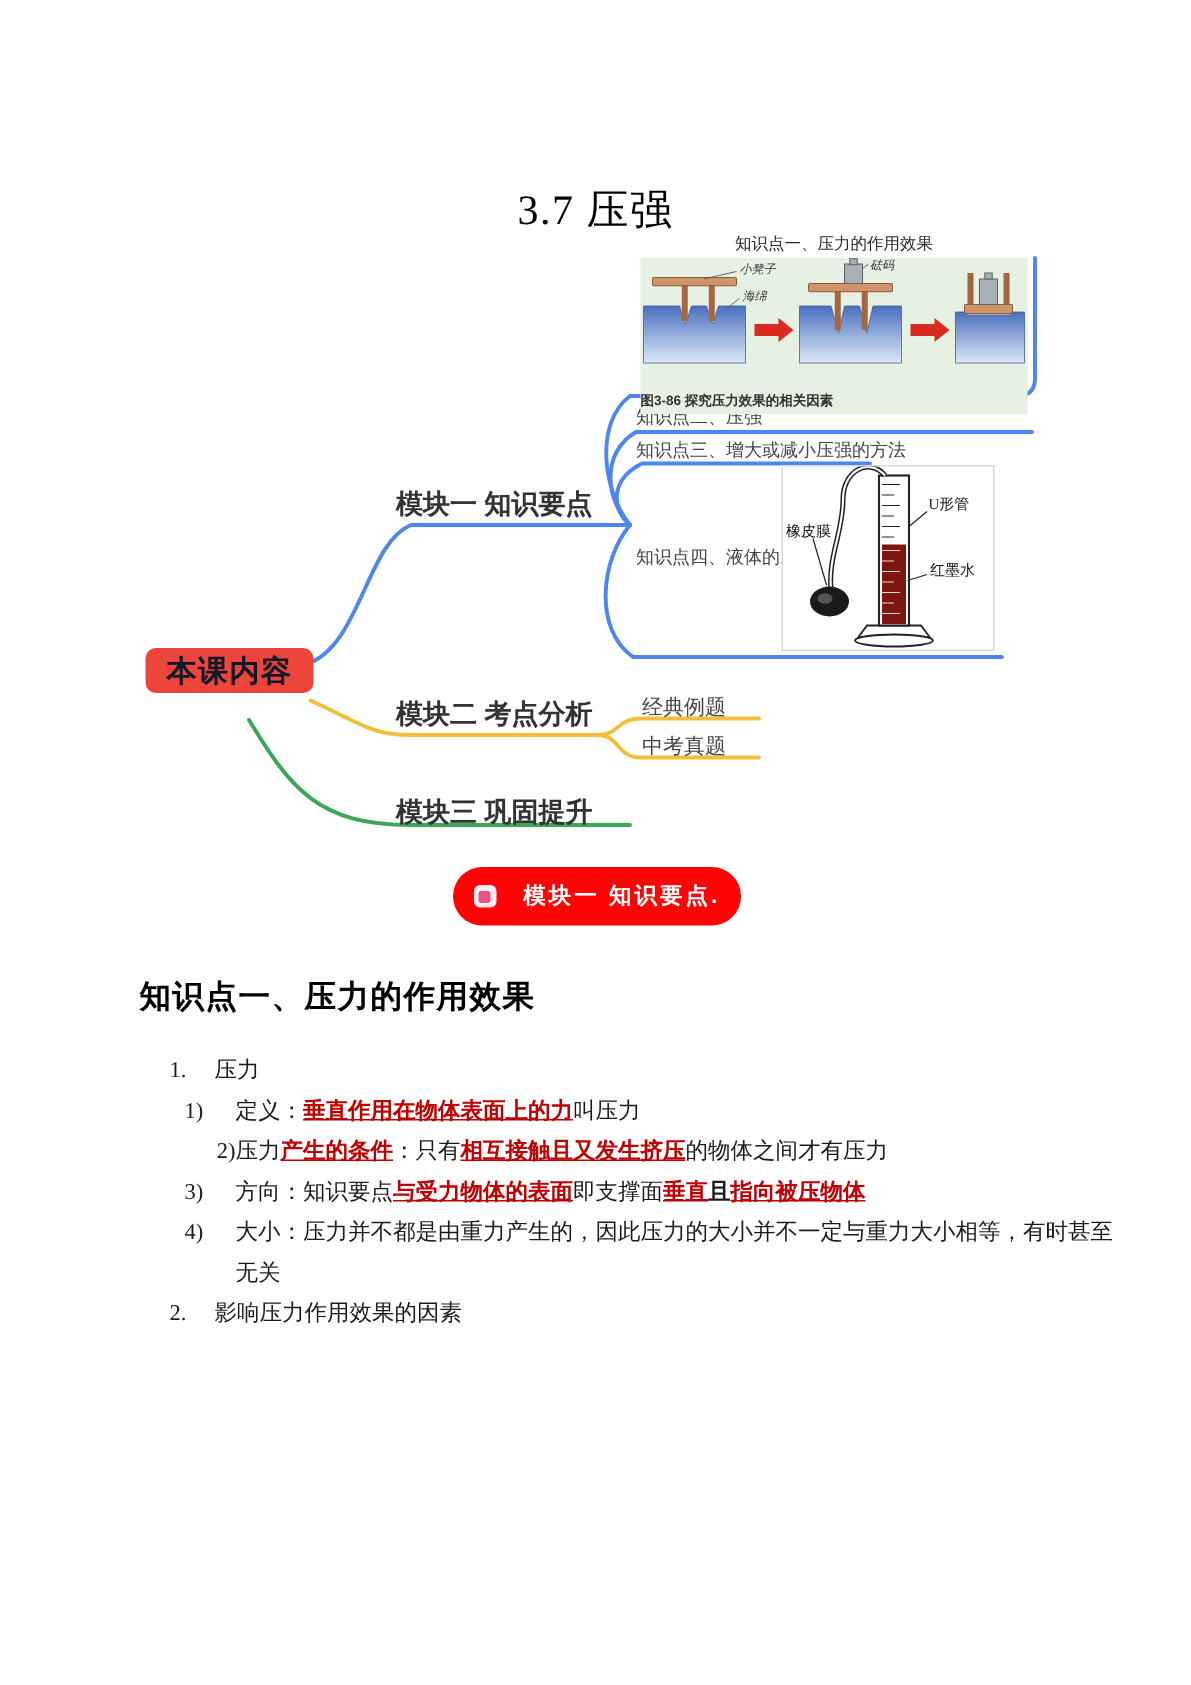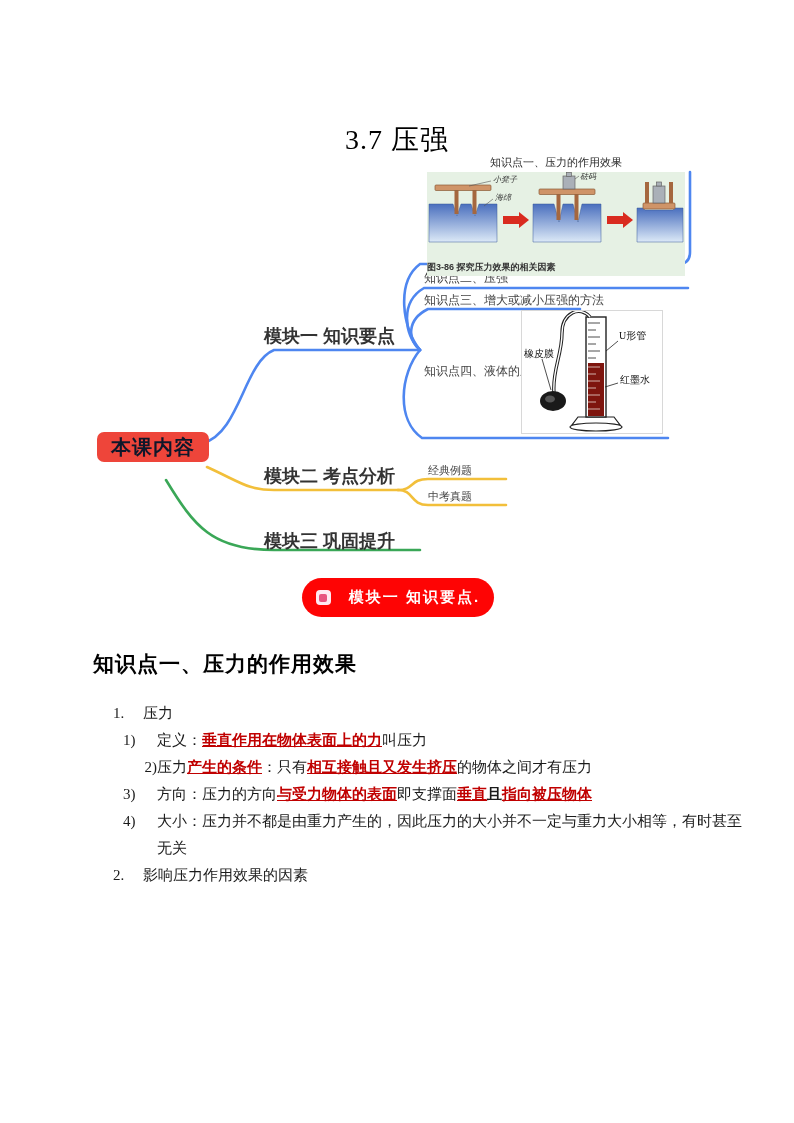--- a/index.html
+++ b/index.html
@@ -23,21 +23,21 @@
     display:flex; align-items:center; justify-content:center; letter-spacing:1px;
   }
   .mm-mod {
     font-family:"Liberation Sans",sans-serif; font-weight:600;
     font-size:18px; color:#333; white-space:nowrap;
   }
   .mm-leaf {
     font-family:Liberation Sans, sans-serif; font-size:12px; color:#444;
     white-space:nowrap;
   }
-  .mm-leaf-sm { font-size:11px; }
+  .mm-leaf-sm { font-size:14px; }
   .k1-panel-title {
     left:427px; top:155px; width:258px; text-align:center;
     font-family:"Liberation Sans",sans-serif; font-size:11px; color:#2a2a2a;
   }
   .k1-panel {
     left:427px; top:172px; width:258px; height:104px;
     background:#e6f1e4;
   }
   .k1-caption {
     position:absolute; left:0; bottom:2px; width:100%; text-align:left;
@@ -218,21 +218,21 @@
 
   <div class="line" style="left:123px; top:731px;">
     <span class="num n2">1)</span><span>定义：</span><span class="red">垂直作用在物体表面上的力</span><span>叫压力</span>
   </div>
 
   <div class="line" style="left:123px; top:758px;text-align:right;">
     <span class="num n2">2)</span><span>压力</span><span class="red">产生的条件</span><span>：只有</span><span class="red">相互接触且又发生挤压</span><span>的物体之间才有压力</span>
   </div>
 
   <div class="line" style="left:123px; top:785px;">
-    <span class="num n2">3)</span><span>方向：压力的方向</span><span class="red">与受力物体的表面</span><span>即支撑面</span><span class="red">垂直</span><span class="blk-b">且</span><span class="red">指向被压物体</span>
+    <span class="num n2">3)</span><span>方向：知识要点</span><span class="red">与受力物体的表面</span><span>即支撑面</span><span class="red">垂直</span><span class="blk-b">且</span><span class="red">指向被压物体</span>
   </div>
 
   <div class="line" style="left:123px; top:812px;">
     <span class="num n2">4)</span><span>大小：压力并不都是由重力产生的，因此压力的大小并不一定与重力大小相等，有时甚至</span>
   </div>
 
   <div class="line" style="left:157px; top:839px;">
     <span>无关</span>
   </div>
 

